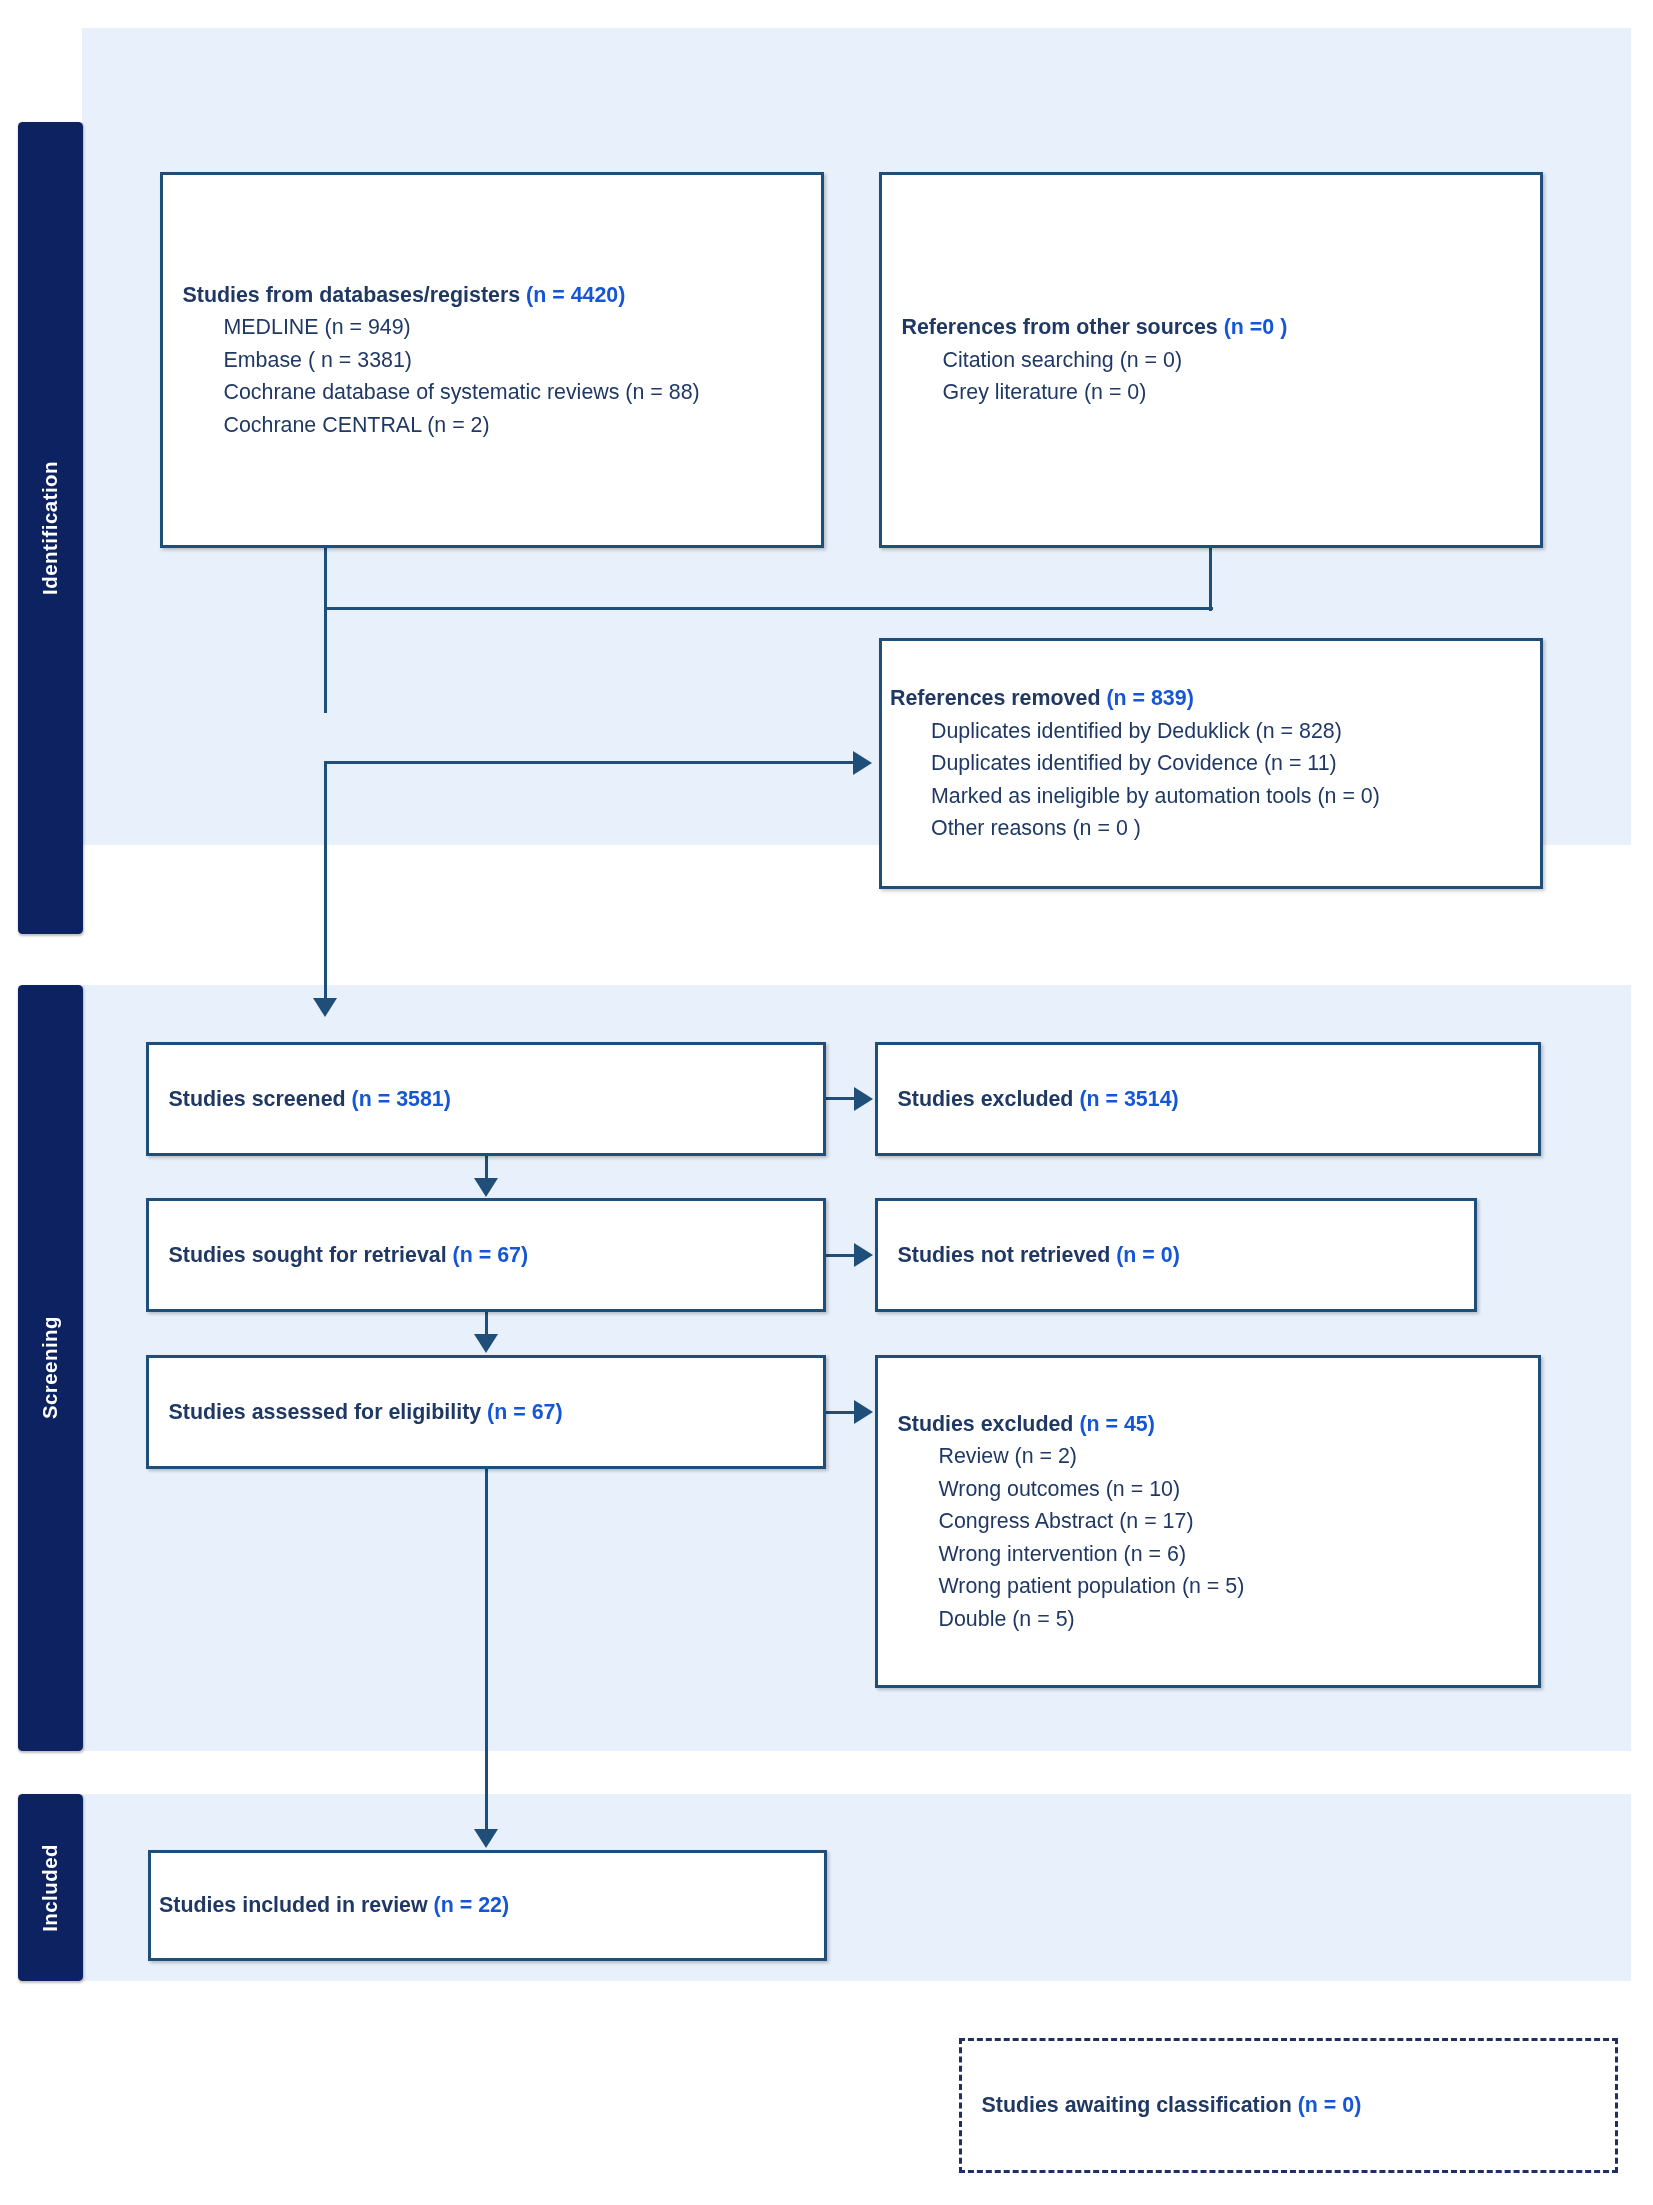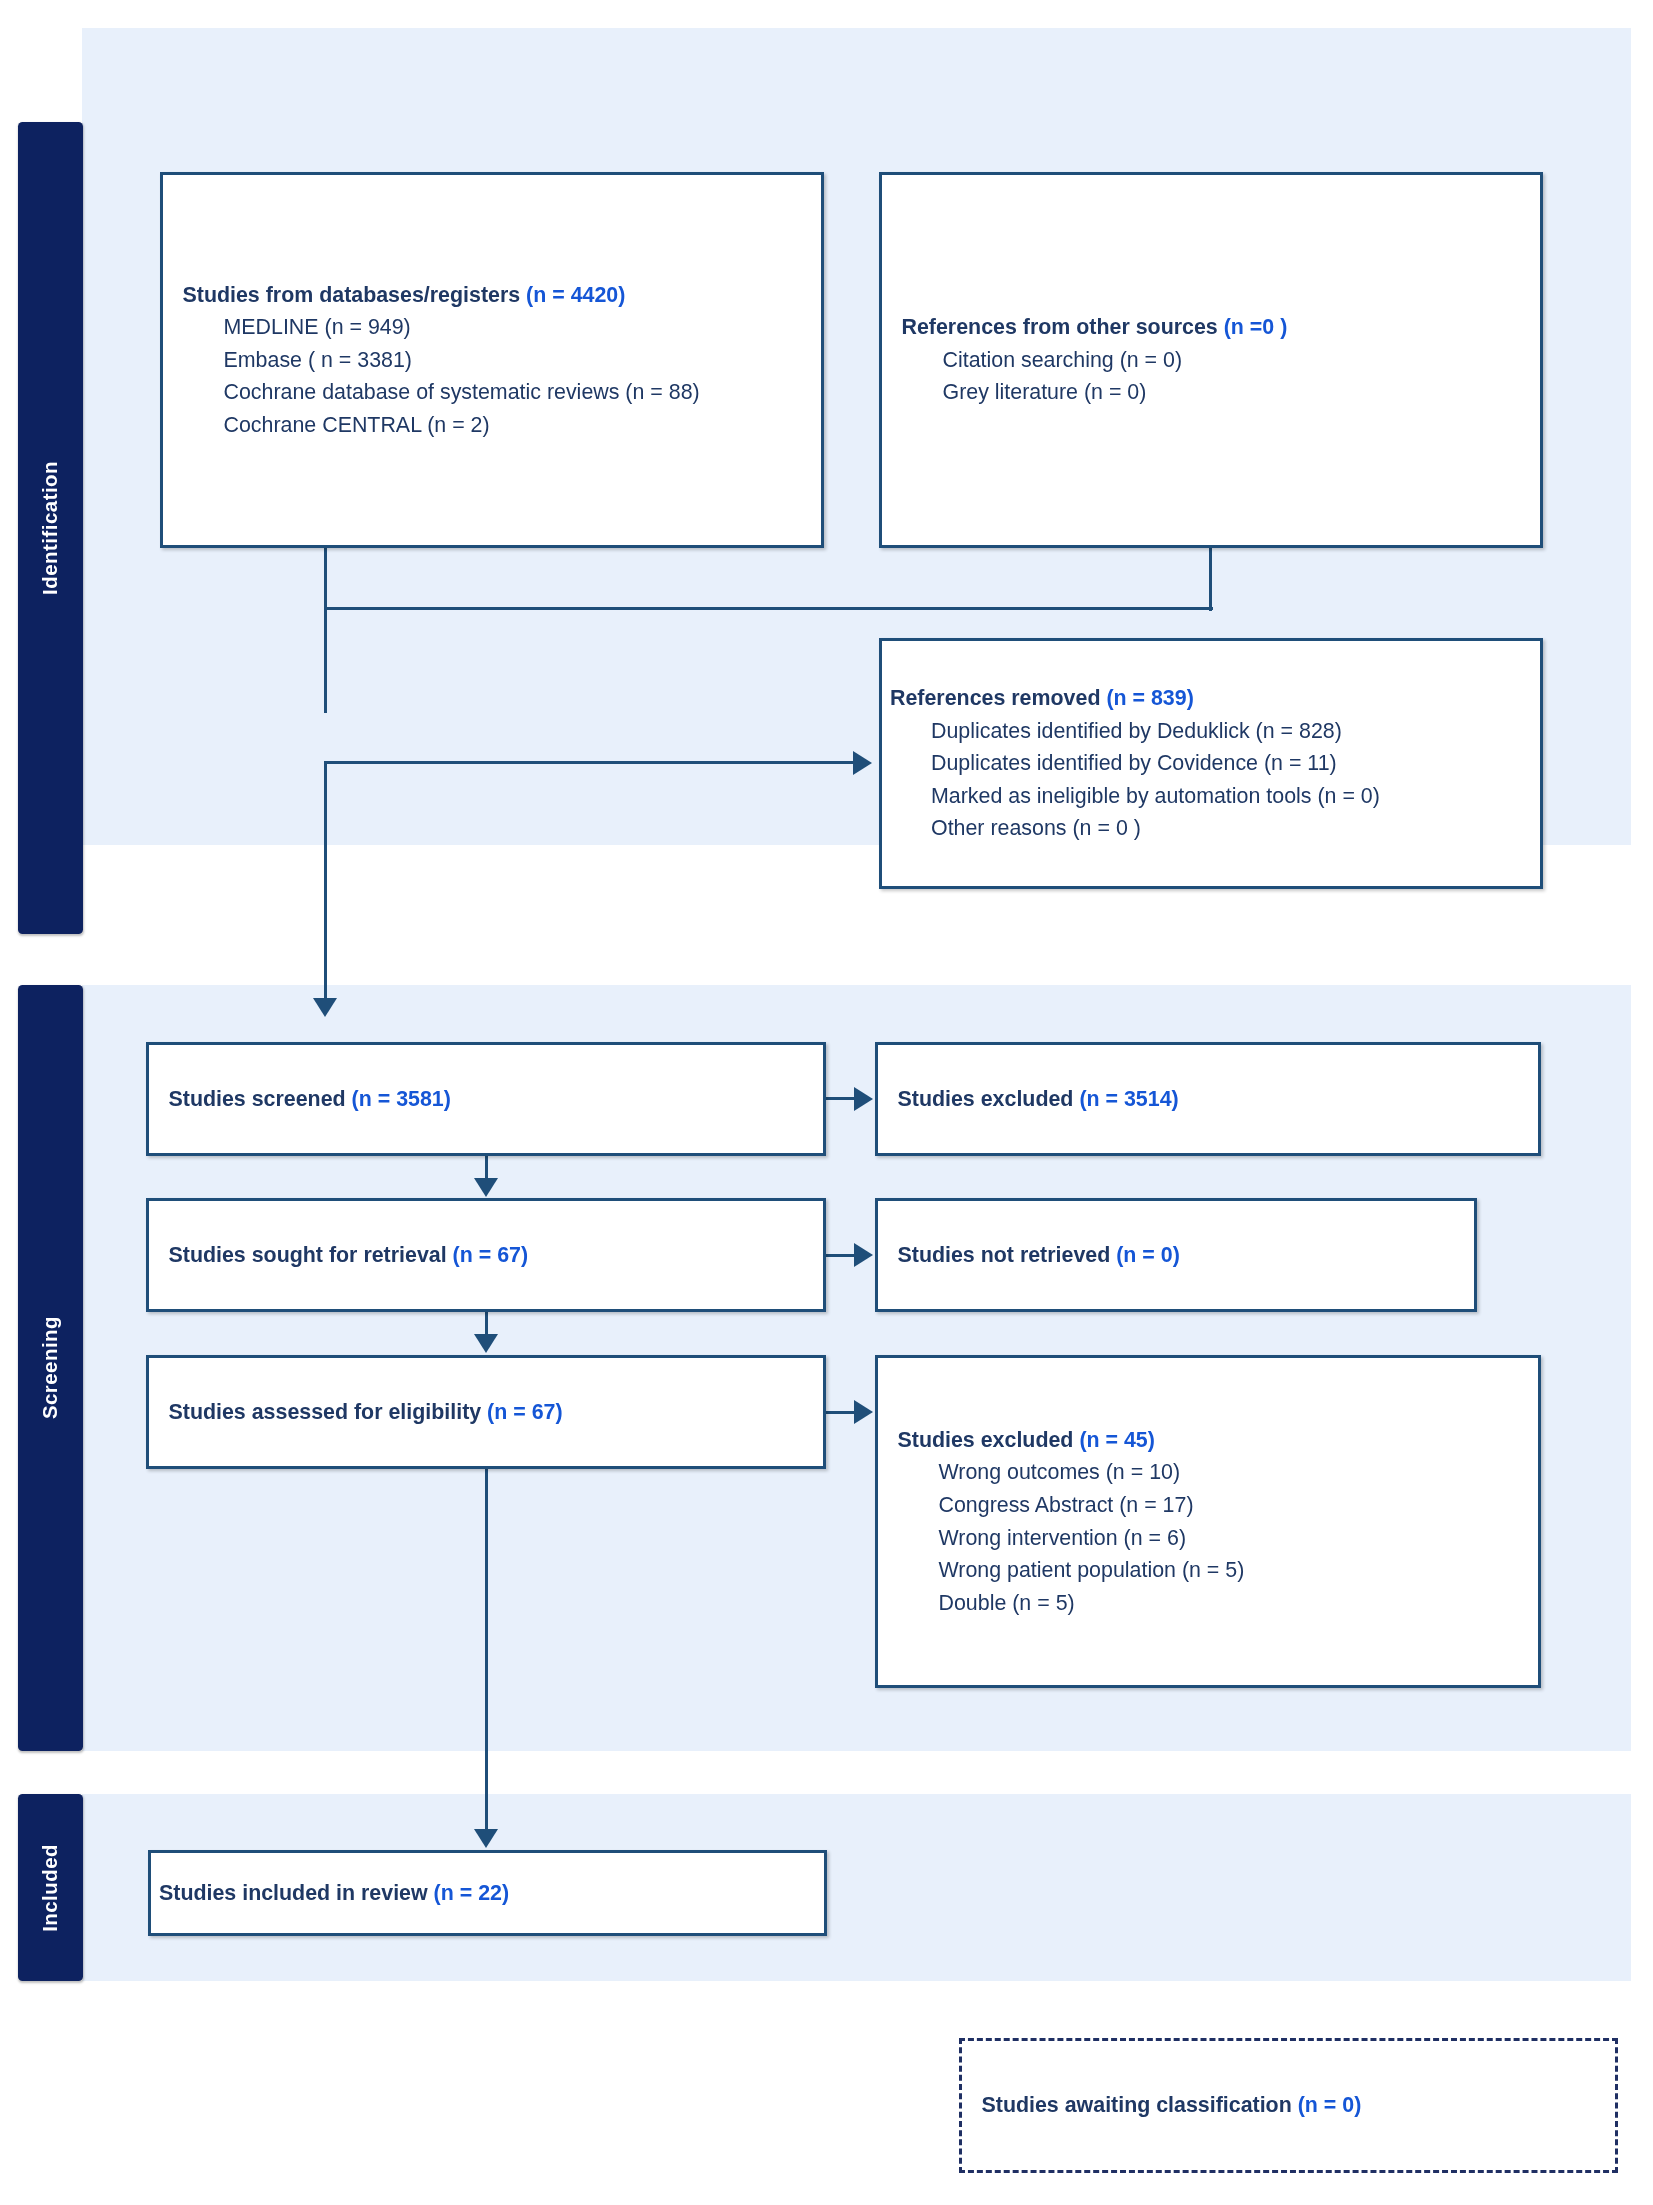--- a/index.html
+++ b/index.html
@@ -51,21 +51,21 @@
   
   #box-databases        {left:160px; top:172px;  width:664px;height:376px;}
   #box-other-sources    {left:879px;top:172px;  width:664px;height:376px;}
   #box-refs-removed     {left:879px;top:638px; width:664px;height:251px;padding-left:8px;}
   #box-screened         {left:146px; top:1042px; width:680px;height:114px;}
   #box-excluded-screen  {left:875px;top:1042px; width:666px;height:114px;}
   #box-sought           {left:146px; top:1198px; width:680px;height:114px;}
   #box-not-retrieved    {left:875px;top:1198px; width:602px;height:114px;}
   #box-assessed         {left:146px; top:1355px; width:680px;height:114px;}
   #box-excluded-reasons {left:875px;top:1355px; width:666px;height:333px;}
-  #box-included-review  {left:148px; top:1850px; width:679px;height:86px;padding-left:8px;}
+  #box-included-review  {left:148px; top:1850px; width:679px;height:111px;padding-left:8px;}
   #box-ongoing          {left:959px;top:2038px; width:659px;height:135px;}
 
   
   .conn{position:absolute;background:#1f4e79;}
   .vline{width:3.2px;}
   .hline{height:3.2px;}
   .arrow-down{
     position:absolute;width:0;height:0;
     border-left:12px solid transparent;border-right:12px solid transparent;
     border-top:19.5px solid #1f4e79;
@@ -162,20 +162,21 @@
   <div class="box center" id="box-not-retrieved">
     <div class="line head"><span>Studies not retrieved </span><span class="num">(n = 0)</span></div>
   </div>
 
   <div class="box center" id="box-assessed">
     <div class="line head"><span>Studies assessed for eligibility </span><span class="num">(n = 67)</span></div>
   </div>
 
   <div class="box" id="box-excluded-reasons">
     <div class="line head"><span>Studies excluded </span><span class="num">(n = 45)</span></div>
+    <div class="line sub">Review (n = 2)</div>
     <div class="line sub">Wrong outcomes (n = 10)</div>
     <div class="line sub">Congress Abstract (n = 17)</div>
     <div class="line sub">Wrong intervention (n = 6)</div>
     <div class="line sub">Wrong patient population (n = 5)</div>
     <div class="line sub">Double (n = 5)</div>
   </div>
 
   <div class="box center" id="box-included-review">
     <div class="line head"><span>Studies included in review </span><span class="num">(n = 22)</span></div>
   </div>

